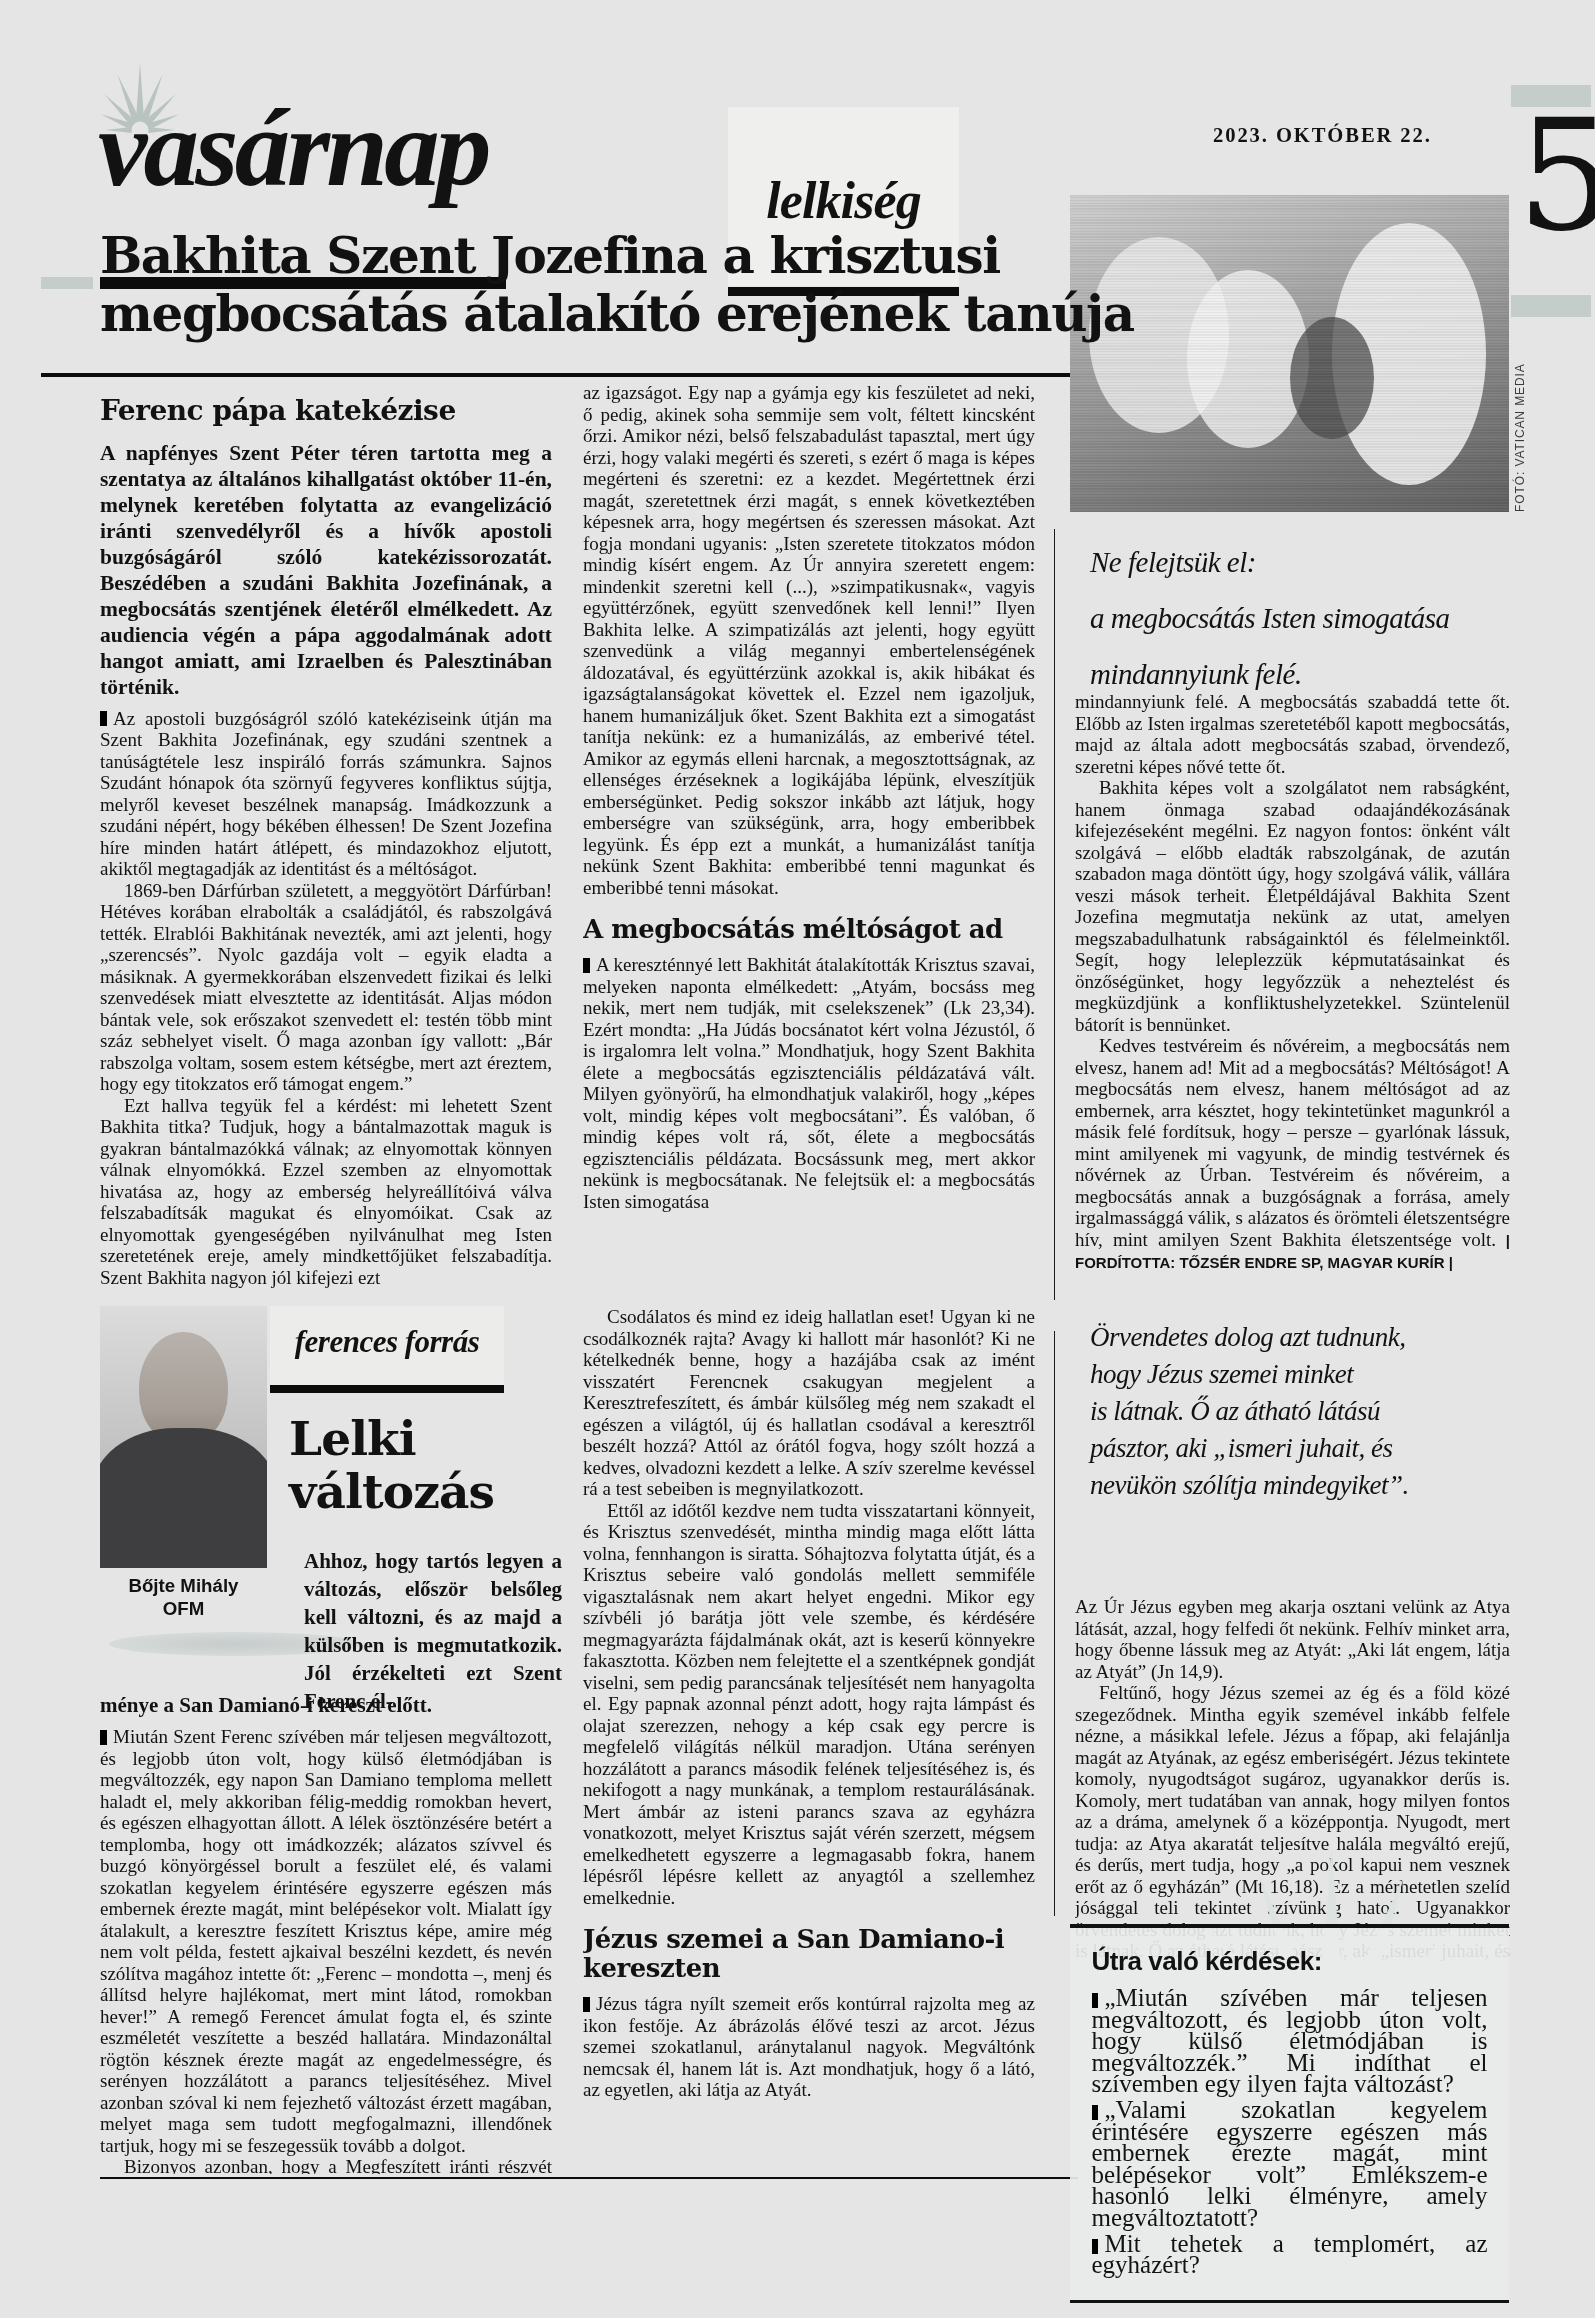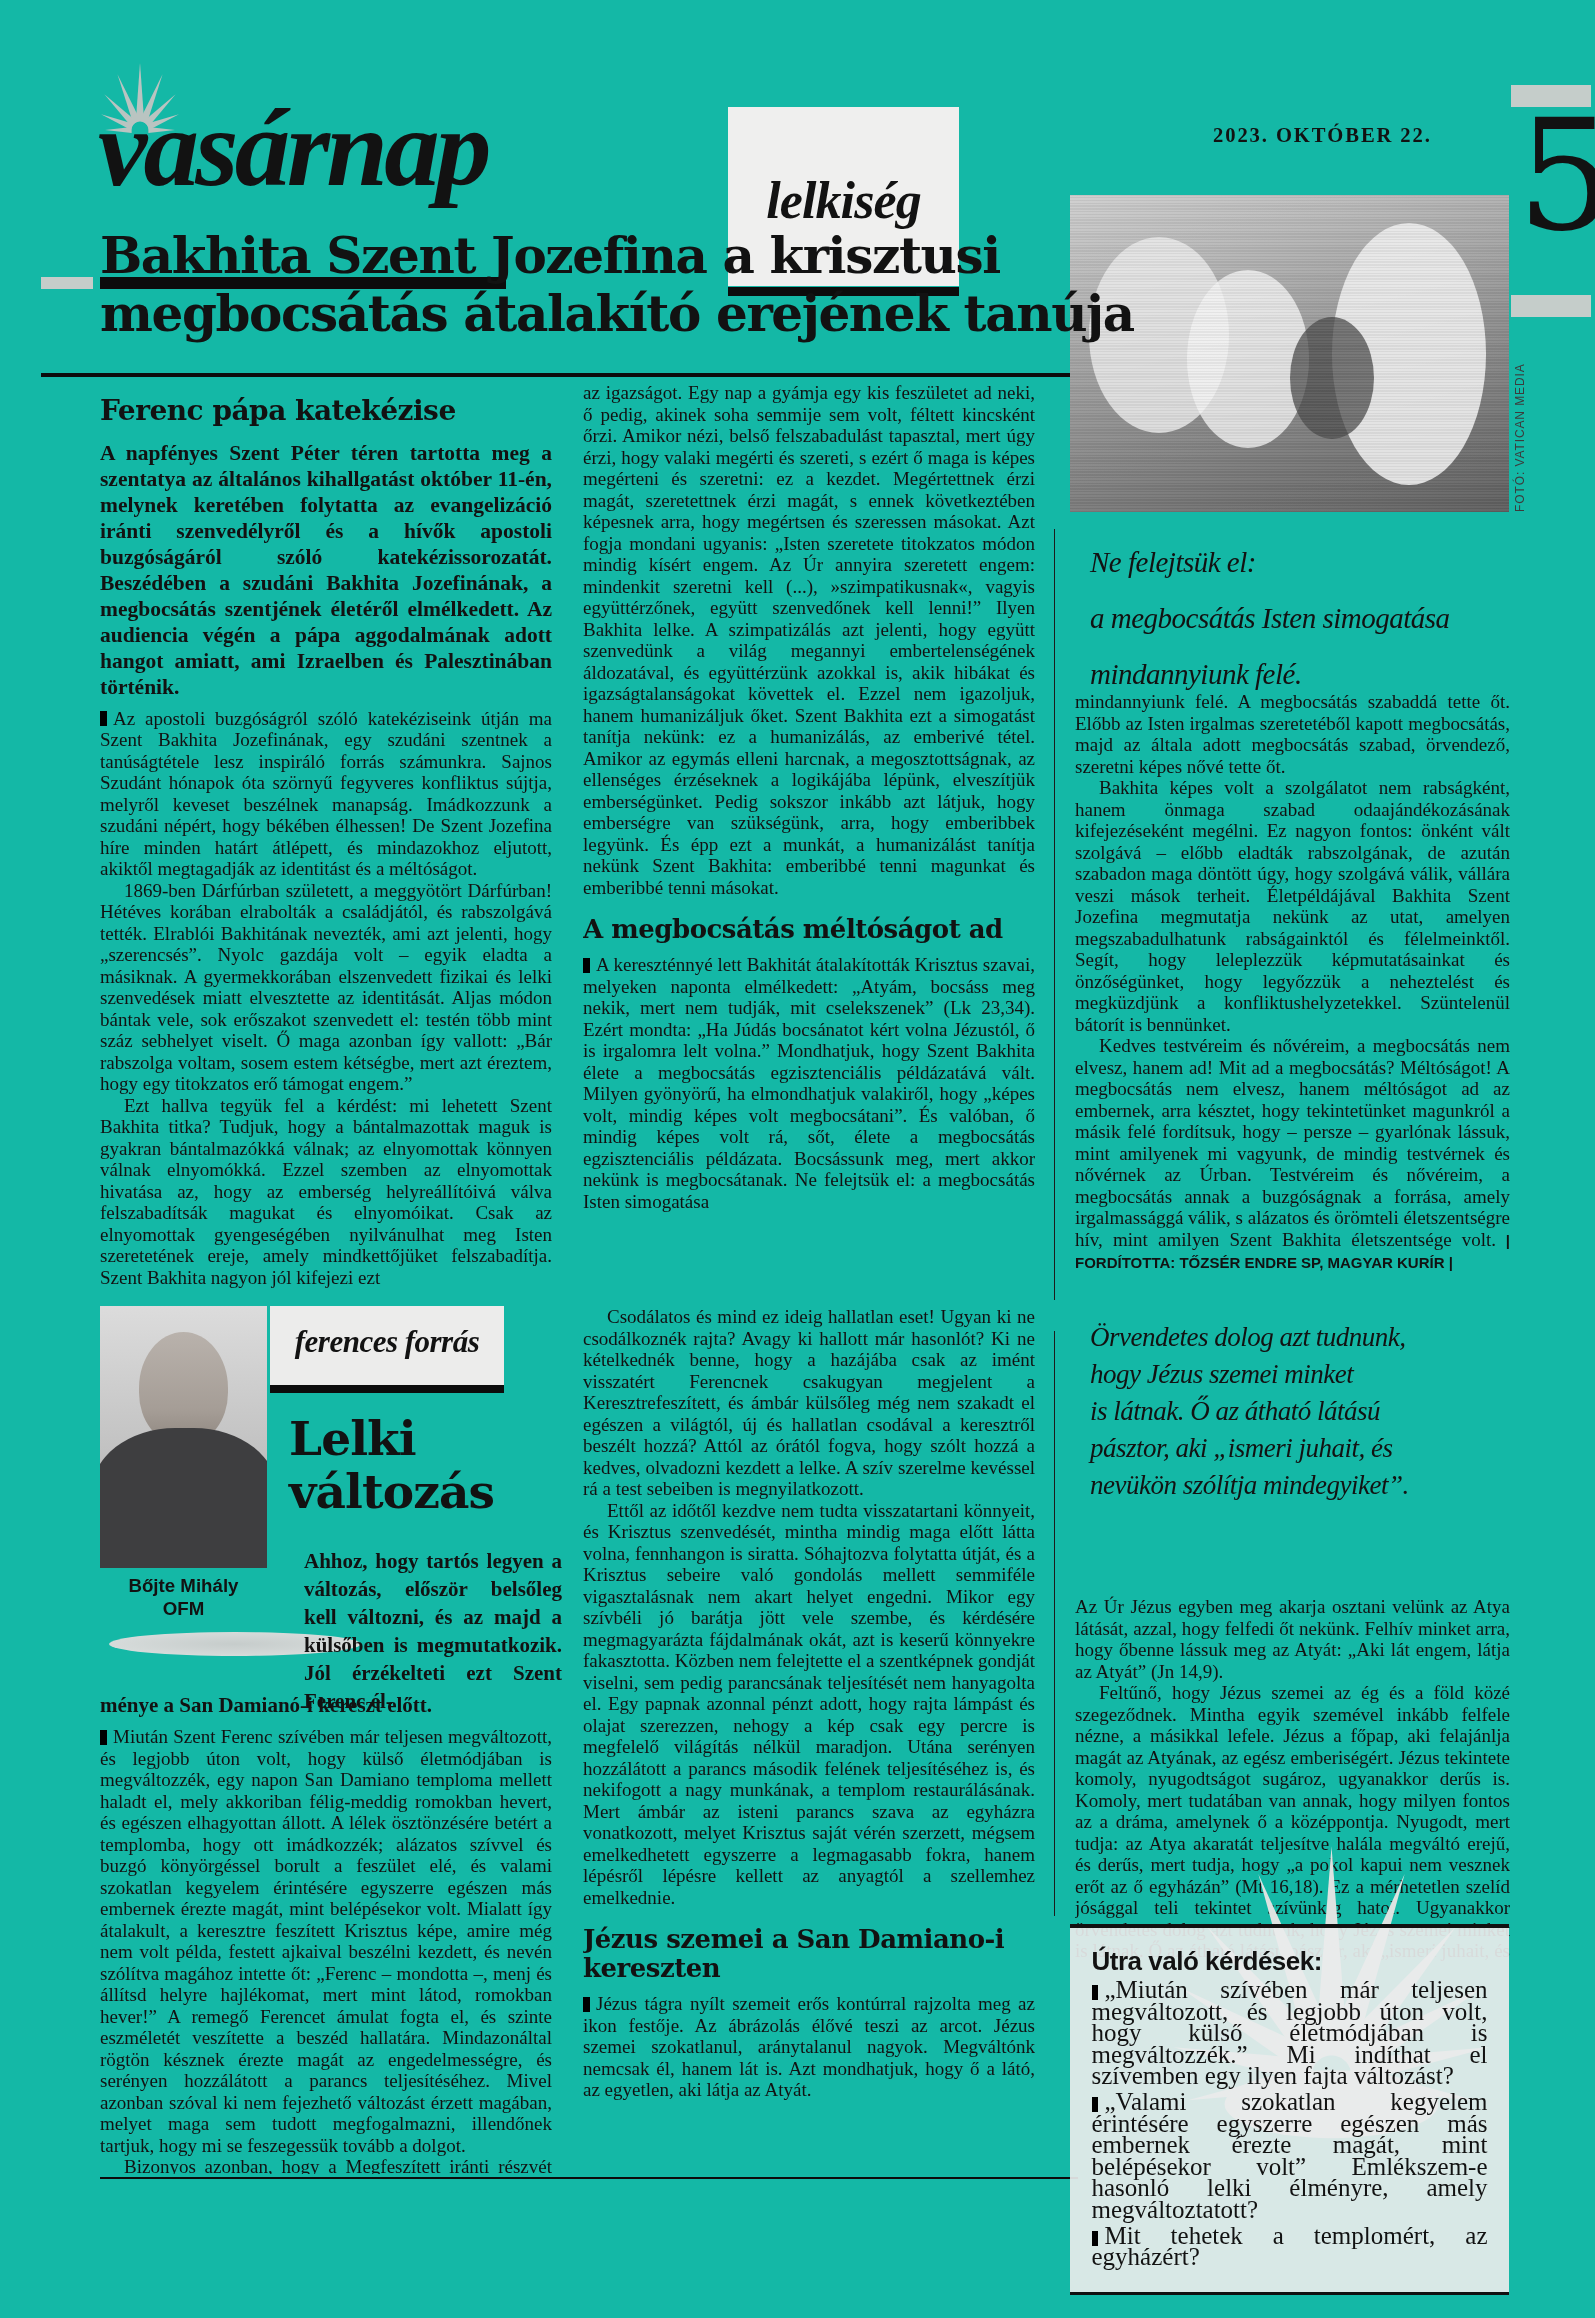--- a/index.html
+++ b/index.html
@@ -1,16 +1,16 @@
 <!DOCTYPE html>
 <html lang="hu" style="font-size:7.5px"><head>
 <meta charset="utf-8">
 <style>
   html,body{margin:0;padding:0;background:#777;}
-  .page{position:relative;width:1595px;height:2319px;background:#14b8a6;color:#121212;
+  .page{position:relative;width:1595px;height:2319px;background:#e5e5e5;color:#121212;
         font-family:"Liberation Serif",serif;overflow:hidden;}
 
   
   .brand-star{position:absolute;left:70px;top:60px;width:140px;height:140px;z-index:0;}
   .brand{position:absolute;left:98px;top:92px;z-index:1;font-family:"Liberation Serif",serif;
          font-style:italic;font-weight:bold;font-size:111px;line-height:1;letter-spacing:-3.7px;}
   .brand-tab{position:absolute;left:41px;top:277px;width:52px;height:12px;background:#c5cdca;}
   .brand-bar{position:absolute;left:100px;top:277px;width:406px;height:12px;background:#0c0c0c;}
   .section-box{position:absolute;left:728px;top:107px;width:231px;height:179px;background:#efefee;
                text-align:center;box-sizing:border-box;padding-top:64px;}
@@ -87,21 +87,21 @@
   .fq-line{font-style:italic;font-size:27px;line-height:37px;letter-spacing:-0.5px;}
   .fcol3{position:absolute;left:1075px;top:1596px;width:435px;height:365px;overflow:hidden;}
   .bottom-rule{position:absolute;left:100px;top:2177px;width:978px;height:2.3px;background:#0c0c0c;}
 
   
   .watermark{position:absolute;left:1070px;top:1832px;width:523px;height:486px;z-index:0;}
   .qbox{position:absolute;left:1070px;top:1924px;width:439px;box-sizing:border-box;z-index:1;
         background:rgba(233,236,235,.92);border-top:4.7px solid #111;border-bottom:3.3px solid #111;
         padding:18px 21.5px 19.6px;}
   .qbox-title{font-family:"Liberation Sans",sans-serif;font-weight:bold;font-size:26px;
-              letter-spacing:-0.5px;margin:0 0 2px;}
+              letter-spacing:-0.5px;margin:0 0 10px;}
   .q{font-size:25px;line-height:21.5px;text-align:justify;margin:0 0 4.7px;}
   .q::before{content:"";display:inline-block;width:6.5px;height:15px;background:#000;
              margin-right:6.5px;vertical-align:-1.9px;}
 </style>
 </head>
 <body>
 
 <div class="page">
 
   <svg class="brand-star" viewBox="-500 -500 1000 1000">

